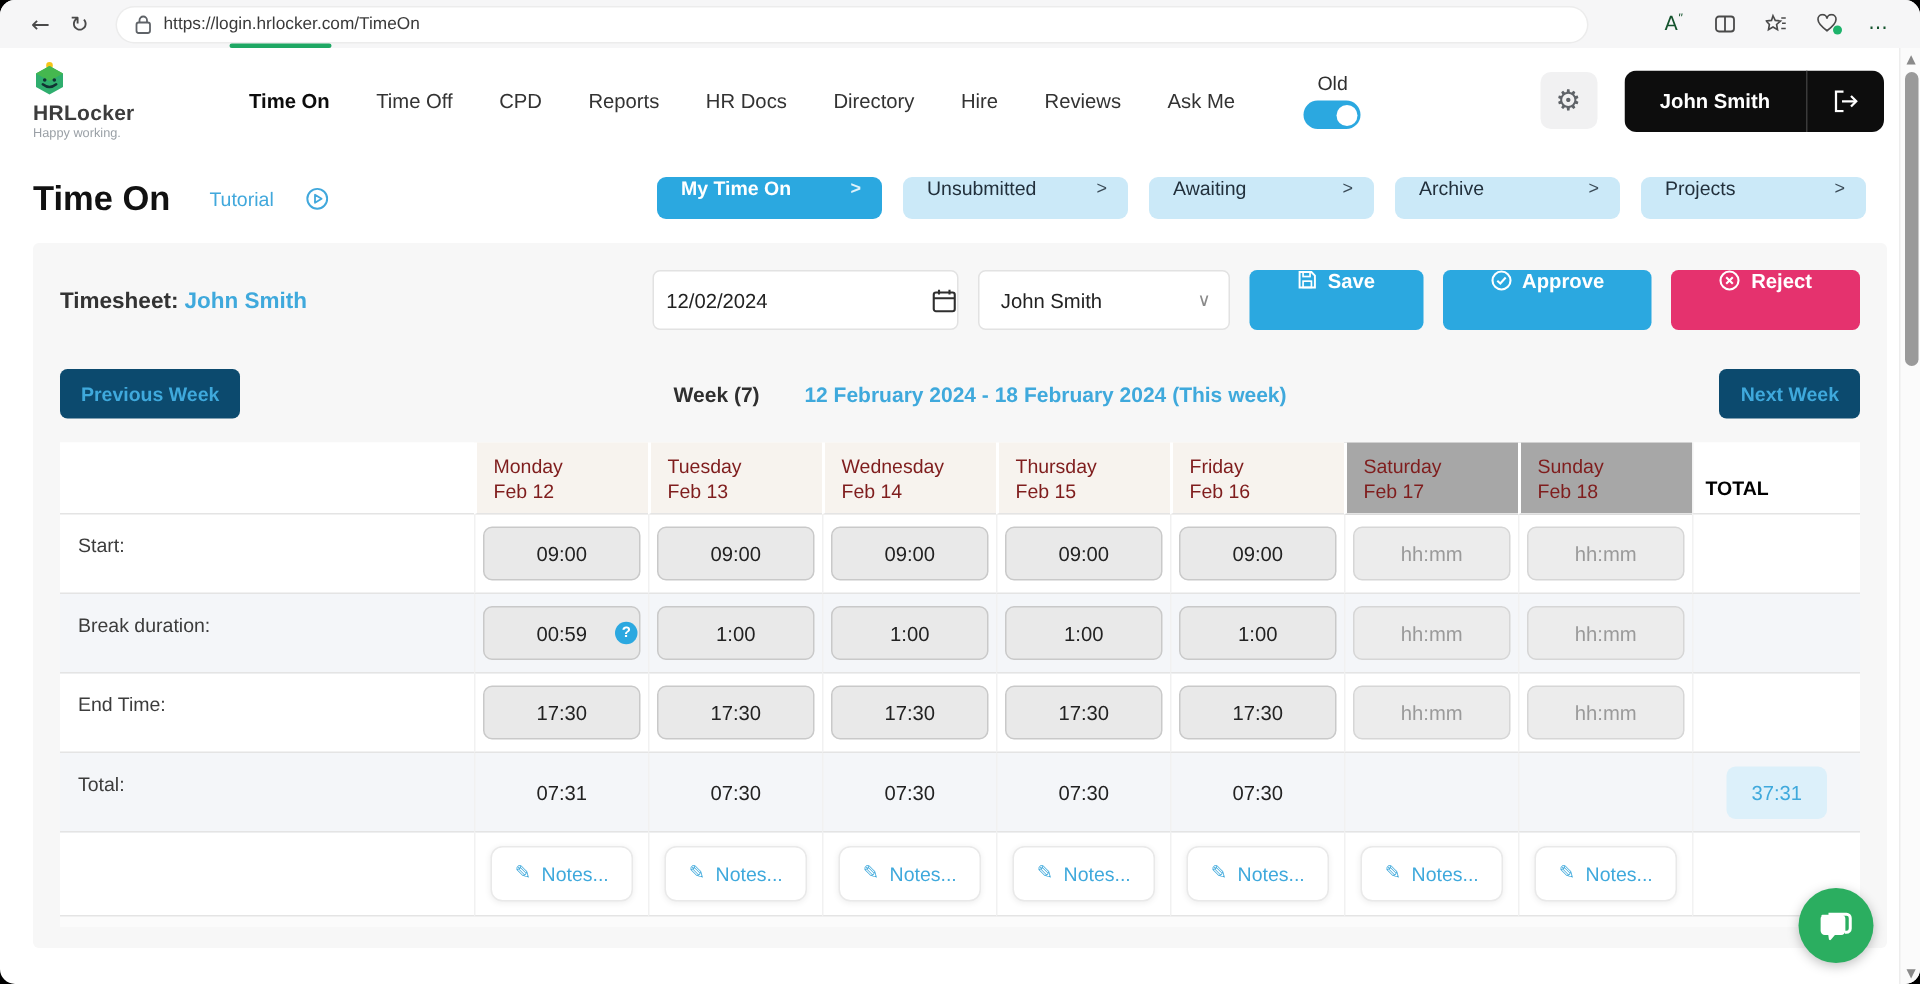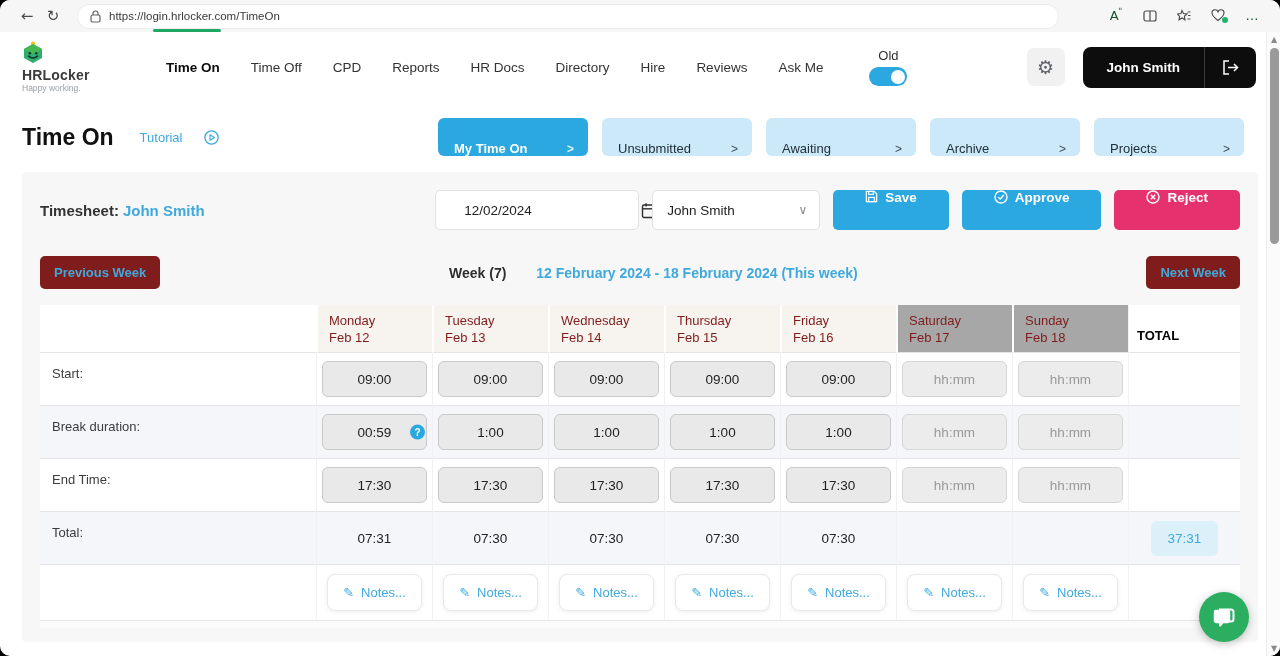--- a/index.html
+++ b/index.html
@@ -39,41 +39,41 @@
   #settings-btn { width:38px; height:38px; border-radius:7px; background:#f1f1f2; display:flex; align-items:center; justify-content:center; font-size:19px; color:#5f6368; font-family:"DejaVu Sans", sans-serif; cursor:pointer; }
   #user-group { display:flex; height:41px; border-radius:8px; overflow:hidden; }
   #user-btn { background:#0d0d0d; color:#fff; font-size:13.5px; font-weight:bold; display:flex; align-items:center; padding:0 24px; cursor:pointer; }
   #logout-btn { background:#0d0d0d; border-left:1px solid #3a3a3a; width:52px; display:flex; align-items:center; justify-content:center; cursor:pointer; }
 
   
   #title-row { display:flex; align-items:center; padding:16px 36px 14px 22px; }
   #page-title { font-size:23px; font-weight:bold; color:#111; }
   #tutorial-link { display:flex; align-items:center; gap:22px; margin-left:26px; color:#41a8dc; font-size:13px; cursor:pointer; }
   #tabs { display:flex; gap:14px; margin-left:auto; }
-  .tab { width:150px; height:38px; border-radius:6px; background:#cbe9f8; color:#22303c; font-size:13px; display:flex; align-items:flex-end; justify-content:space-between; padding:0 14px 0 16px; cursor:pointer; }
+  .tab { width:150px; height:28px; border-radius:6px; background:#cbe9f8; color:#22303c; font-size:13px; display:flex; align-items:flex-start; justify-content:space-between; padding:0 14px 0 16px; cursor:pointer; }
   .tab .chev { font-size:12px; color:inherit; opacity:.85; }
   .tab.active { background:#2ba8e0; color:#fff; font-weight:bold; }
 
   
   #panel { margin:2px 22px 0 22px; background:#f7f7f7; border-radius:4px; padding:18px 18px 0 18px; height:470px; }
   #ts-row { display:flex; align-items:center; }
   #ts-title { font-size:15px; font-weight:bold; color:#333; }
   #ts-title .emp { color:#3fa9dc; margin-left:4px; }
   #ts-controls { margin-left:auto; display:flex; align-items:center; gap:13px; }
-  #date-field { width:204px; height:40px; background:#fff; border:1px solid #e2e2e2; border-radius:5px; display:flex; align-items:center; padding:0 28px; }
+  #date-field { width:204px; height:40px; background:#fff; border:1px solid #e2e2e2; border-radius:5px; display:flex; align-items:center; padding:0 8px; }
   #date-field input { border:none; outline:none; flex:1; font-size:13.5px; color:#222; font-family:inherit; background:transparent; }
   #person-select { width:168px; height:40px; background:#fff; border:1px solid #e2e2e2; border-radius:5px; display:flex; align-items:center; justify-content:space-between; padding:0 12px 0 14px; font-size:13.5px; color:#222; cursor:pointer; }
   #person-select .chev { color:#8a8a8a; font-family:"DejaVu Sans", sans-serif; font-size:12px; }
   .action-btn { height:40px; border:none; border-radius:5px; color:#fff; font-size:13.5px; font-weight:bold; font-family:inherit; display:flex; gap:7px; padding:0 32px; cursor:pointer; }
   .action-btn.blue { background:#2ba8e0; }
   .action-btn.pink { background:#e5326e; }
 
   
   #week-row { display:flex; align-items:center; margin-top:26px; }
-  .week-btn { background:#7f1d1d; color:#3fa9dc; font-size:13px; font-weight:bold; border:none; border-radius:5px; padding:9px 14px; font-family:inherit; cursor:pointer; }
+  .week-btn { background:#0c4a6e; color:#3fa9dc; font-size:13px; font-weight:bold; border:none; border-radius:5px; padding:9px 14px; font-family:inherit; cursor:pointer; }
   #week-center { flex:1; text-align:center; font-size:14px; font-weight:bold; color:#2f2f2f; }
   #week-center .range { color:#3fa9dc;margin-left:26px; }
 
   
   #timesheet-table { display:grid; grid-template-columns:276px repeat(7,116px) 1fr; margin-top:16px; background:#fff; }
   .cell { border-bottom:1px solid #e4e4e4; position:relative; }
   .cell.head { height:48px; background:#fff; }
   .cell.head.day { background:#f7f3ee; border-left:2px solid #fff; padding:7px 0 0 11px; }
   .cell.head.day.weekend { background:#a7a7a7; }
   .day-name, .day-date { font-size:13px; color:#7f1d1d; line-height:17px; }

